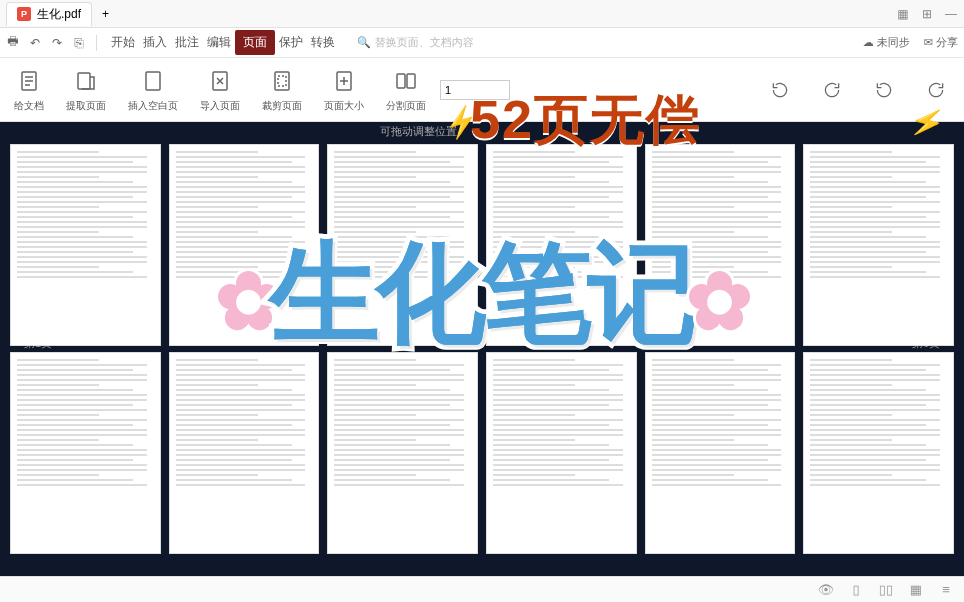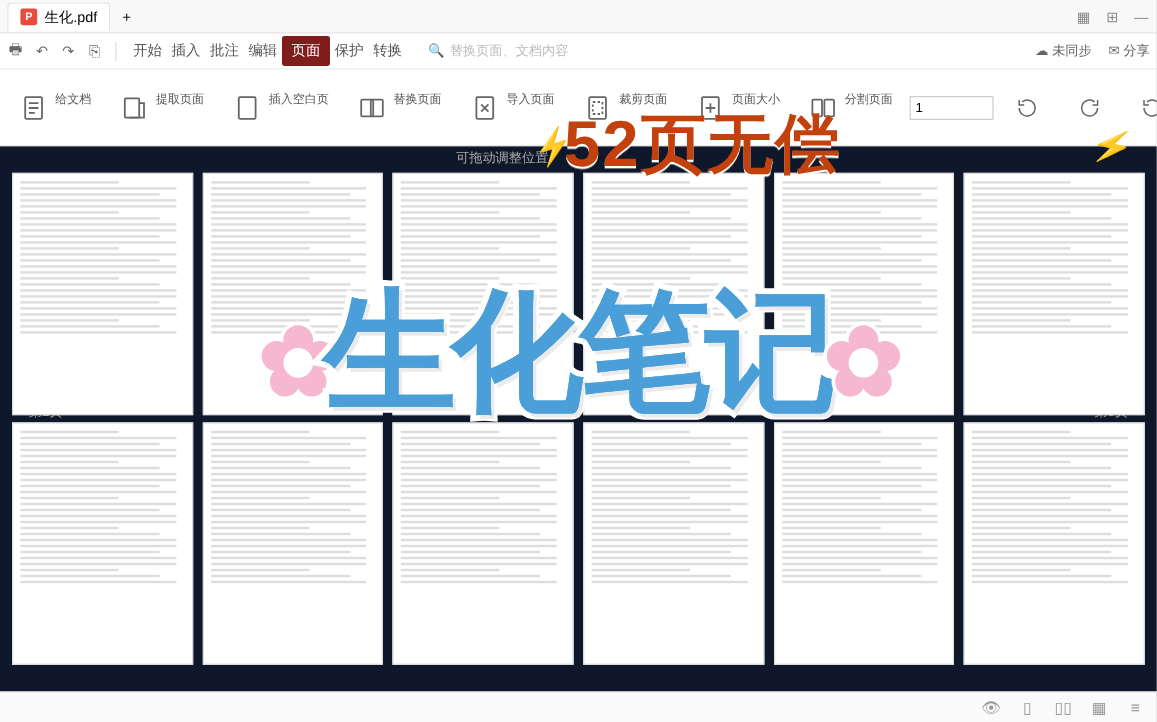--- a/index.html
+++ b/index.html
@@ -19,21 +19,21 @@
 .menu-sep { width: 1px; height: 16px; background: #ddd; margin: 0 6px; }
 .menu-items { display: flex; }
 .menu-item { color: #555; cursor: pointer; padding: 4px 4px; }
 .menu-item.active { background: #7f1d1d; color: #fff; border-radius: 2px; padding: 4px 8px; }
 .search-box { display: flex; align-items: center; gap: 4px; margin-left: 14px; color: #bbb; font-size: 11px; }
 .right-menu { margin-left: auto; display: flex; gap: 14px; align-items: center; color: #666; font-size: 11px; }
 .right-menu span { display: inline-flex; align-items: center; gap: 3px; cursor: pointer; }
 
 
 .toolbar { height: 64px; background: #fff; display: flex; align-items: center; padding: 4px 6px; gap: 6px; border-bottom: 1px solid #e0e0e0; overflow: hidden; }
-.tool-btn { display: flex; align-items: flex-start; gap: 4px; padding: 2px 8px; cursor: pointer; font-size: 10px; color: #555; white-space: nowrap; }
+.tool-btn { display: flex; flex-direction: column; align-items: center; gap: 4px; padding: 2px 8px; cursor: pointer; font-size: 10px; color: #555; white-space: nowrap; }
 .tool-btn .tico { width: 28px; height: 28px; display: flex; align-items: center; justify-content: center; }
 .tool-btn svg { width: 24px; height: 24px; stroke: #666; fill: none; stroke-width: 1.5; }
 .page-input { width: 70px; height: 20px; border: 1px solid #ccc; font-size: 11px; padding: 0 4px; }
 .rot-group { display: flex; gap: 8px; margin-left: auto; }
 .rot-group .tool-btn svg { width: 20px; height: 20px; }
 
 
 .content { position: relative; height: calc(602px - 28px - 30px - 64px - 26px); background: #0f172a; padding: 8px 4px; }
 .hint { position: absolute; top: 2px; left: 380px; font-size: 11px; color: #aaa; }
 .thumb-grid { display: grid; grid-template-columns: repeat(6, 1fr); gap: 8px; padding: 14px 6px; height: 100%; }
@@ -127,29 +127,20 @@
       <div class="tico">
         <svg viewBox="0 0 24 24">
           <rect x="5" y="3" width="14" height="18" rx="1"></rect>
         </svg>
       </div>
       <span>插入空白页</span>
     </div>
   <div class="tool-btn">
       <div class="tico">
         <svg viewBox="0 0 24 24">
-          <rect x="3" y="5" width="10" height="14" rx="1"></rect>
-          <rect x="11" y="5" width="10" height="14" rx="1"></rect>
-        </svg>
-      </div>
-      <span>替换页面</span>
-    </div>
-  <div class="tool-btn">
-      <div class="tico">
-        <svg viewBox="0 0 24 24">
           <rect x="5" y="3" width="14" height="18" rx="1"></rect>
           <path d="M9 9l6 6M15 9l-6 6"></path>
         </svg>
       </div>
       <span>导入页面</span>
     </div>
   <div class="tool-btn">
       <div class="tico">
         <svg viewBox="0 0 24 24">
           <rect x="5" y="3" width="14" height="18" rx="1"></rect>

